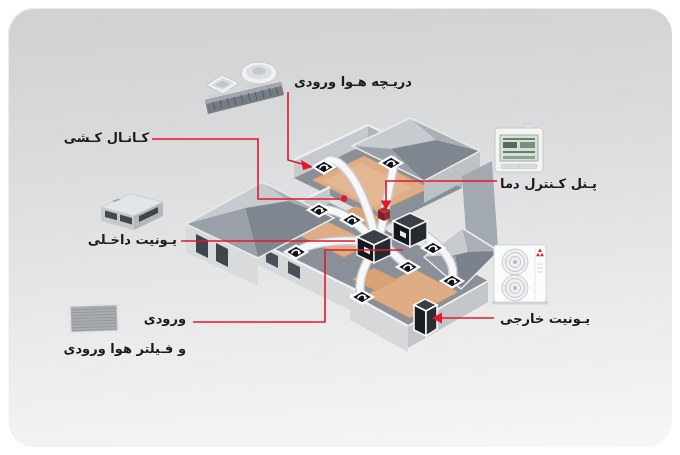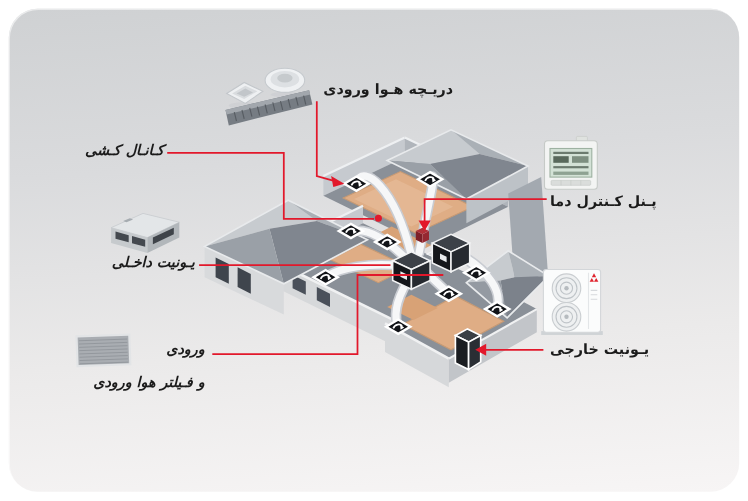--- a/index.html
+++ b/index.html
@@ -4,21 +4,21 @@
 <style>
   html,body{margin:0;padding:0;background:#ffffff;}
   .stage{position:relative;width:680px;height:455px;background:#ffffff;overflow:hidden;
          font-family:"DejaVu Sans",sans-serif;}
   .card{position:absolute;left:8px;top:8px;width:664px;height:439px;border-radius:26px;
         background:linear-gradient(176deg,#cfd1d3 0%,#dadbdd 32%,#ebeaea 68%,#f7f5f5 100%);
         box-shadow:inset 1px 1px 0 rgba(255,255,255,.55);}
   svg.scene{position:absolute;left:0;top:0;}
   .lbl{position:absolute;font-weight:bold;font-size:13px;color:#1b1b1b;direction:rtl;
        white-space:nowrap;letter-spacing:0;}
-  .lbl.right-edge{text-align:right;font-style:italic;}
+  .lbl.right-edge{text-align:right;}
   .lbl.center{text-align:right;}
 </style>
 </head>
 <body>
 
 <div class="stage">
   <div class="card"></div>
 
   <svg class="scene" width="680" height="455" viewBox="0 0 680 455">
     <defs>

